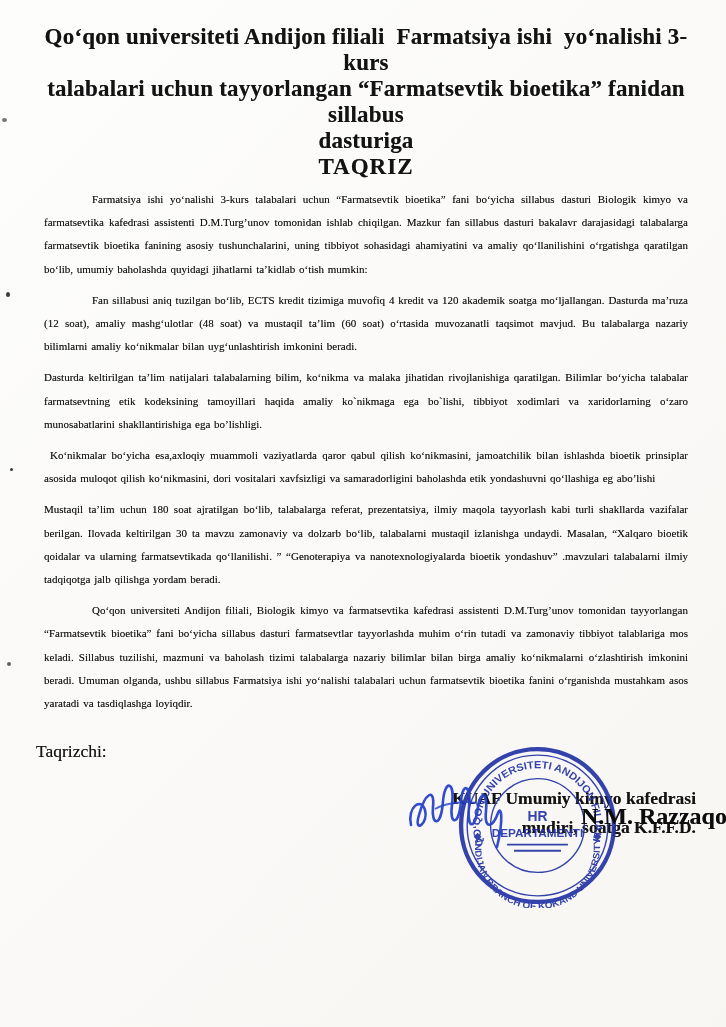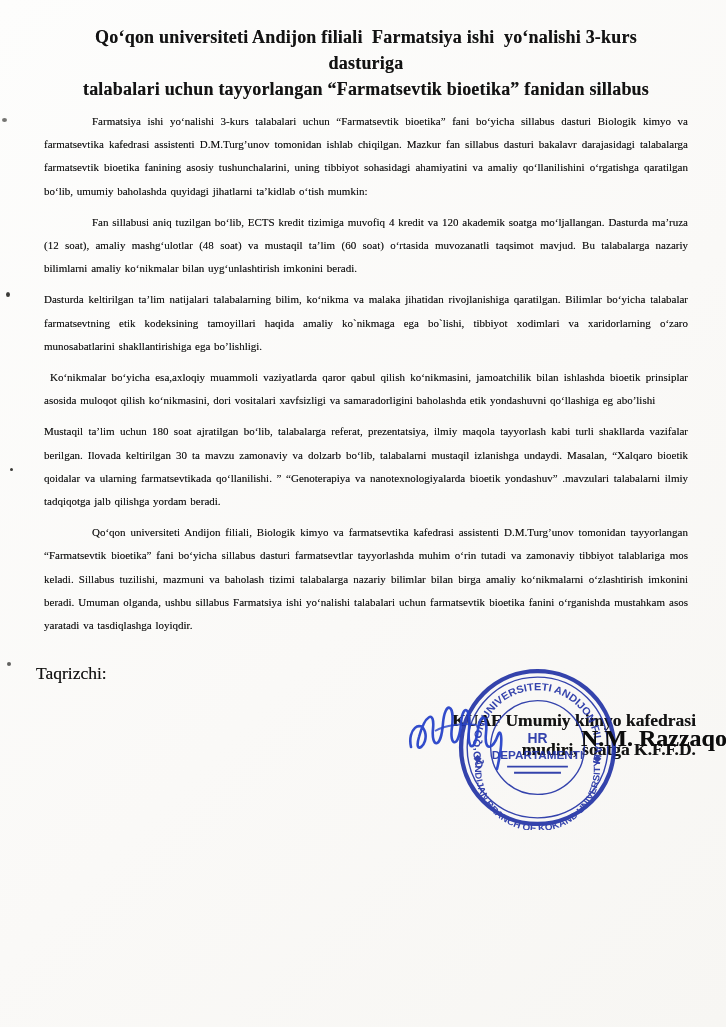--- a/index.html
+++ b/index.html
@@ -10,21 +10,21 @@
     background:linear-gradient(135deg,#fdfdfc 0%,#faf9f7 55%,#f7f6f3 100%);
     overflow:hidden;
     font-family:"Liberation Serif","DejaVu Serif",serif;
     color:#131313;
     box-sizing:border-box;
     padding:24px 30px 0 36px;
   }
   .title-block{
     text-align:center;
     font-weight:bold;
-    font-size:18px;
+    font-size:23px;
     line-height:26px;
     letter-spacing:.2px;
     text-shadow:0 0 .5px rgba(20,20,20,.55);
   }
   .title-line{white-space:pre-wrap;}
   .title-taqriz{letter-spacing:1px;}
   .body-text{margin-top:7px;}
   .body-text p{
     margin:8px;
     text-align:justify;
@@ -69,22 +69,23 @@
   .speck.s3{left:7px;top:662px;width:4px;height:4px;opacity:.8;}
   .speck.s4{left:2px;top:118px;width:5px;height:4px;opacity:.7;}
 </style>
 </head>
 <body>
 
 <div class="page">
 
   <div class="title-block">
     <div class="title-line">Qo‘qon universiteti Andijon filiali  Farmatsiya ishi  yo‘nalishi 3-kurs</div>
+    <div class="title-line">talabalari uchun tayyorlangan “Farmatsevtik bioetika” fanidan sillabus</div>
     <div class="title-line">dasturiga</div>
-    <div class="title-line">talabalari uchun tayyorlangan “Farmatsevtik bioetika” fanidan sillabus</div>
+    <div class="title-line title-taqriz">TAQRIZ</div>
   </div>
 
   <div class="body-text">
     <p class="indent">Farmatsiya ishi yo‘nalishi 3-kurs  talabalari uchun “Farmatsevtik bioetika” fani bo‘yicha sillabus dasturi Biologik kimyo va farmatsevtika kafedrasi assistenti D.M.Turg’unov  tomonidan ishlab chiqilgan. Mazkur fan sillabus dasturi bakalavr darajasidagi talabalarga  farmatsevtik bioetika fanining asosiy tushunchalarini, uning tibbiyot sohasidagi ahamiyatini va amaliy qo‘llanilishini o‘rgatishga qaratilgan bo‘lib, umumiy baholashda quyidagi jihatlarni ta’kidlab o‘tish mumkin:</p>
     <p class="indent">Fan sillabusi aniq tuzilgan bo‘lib, ECTS kredit tizimiga muvofiq 4 kredit va 120 akademik soatga mo‘ljallangan. Dasturda ma’ruza (12 soat), amaliy mashg‘ulotlar (48 soat)  va mustaqil ta’lim (60 soat) o‘rtasida muvozanatli taqsimot mavjud. Bu talabalarga nazariy bilimlarni amaliy ko‘nikmalar bilan uyg‘unlashtirish imkonini beradi.</p>
     <p>Dasturda keltirilgan ta’lim natijalari talabalarning bilim, ko‘nikma va malaka jihatidan rivojlanishiga qaratilgan. Bilimlar bo‘yicha talabalar farmatsevtning etik kodeksining tamoyillari haqida amaliy ko`nikmaga ega bo`lishi, tibbiyot xodimlari va xaridorlarning o‘zaro munosabatlarini shakllantirishiga ega bo’lishligi.</p>
     <p class="small-indent">Ko‘nikmalar bo‘yicha esa,axloqiy muammoli vaziyatlarda qaror qabul qilish ko‘nikmasini, jamoatchilik bilan ishlashda bioetik prinsiplar asosida muloqot qilish ko‘nikmasini, dori vositalari xavfsizligi va samaradorligini baholashda etik yondashuvni qo‘llashiga eg abo’lishi</p>
     <p>Mustaqil ta’lim uchun 180 soat ajratilgan bo‘lib, talabalarga referat, prezentatsiya, ilmiy maqola tayyorlash kabi turli shakllarda vazifalar berilgan. Ilovada keltirilgan 30 ta mavzu zamonaviy va dolzarb bo‘lib, talabalarni mustaqil izlanishga undaydi. Masalan, “Xalqaro bioetik qoidalar va ularning farmatsevtikada qo‘llanilishi. ” “Genoterapiya va nanotexnologiyalarda bioetik yondashuv” .mavzulari talabalarni ilmiy tadqiqotga jalb qilishga yordam beradi.</p>
     <p class="indent">Qo‘qon universiteti Andijon filiali, Biologik kimyo va farmatsevtika kafedrasi assistenti  D.M.Turg’unov  tomonidan tayyorlangan “Farmatsevtik  bioetika” fani bo‘yicha sillabus dasturi  farmatsevtlar  tayyorlashda muhim o‘rin tutadi va zamonaviy tibbiyot talablariga mos keladi. Sillabus tuzilishi, mazmuni va baholash tizimi talabalarga nazariy bilimlar bilan birga amaliy ko‘nikmalarni o‘zlashtirish imkonini beradi. Umuman olganda, ushbu sillabus  Farmatsiya ishi yo‘nalishi talabalari uchun  farmatsevtik bioetika  fanini  o‘rganishda mustahkam asos yaratadi va tasdiqlashga loyiqdir.</p>
   </div>

